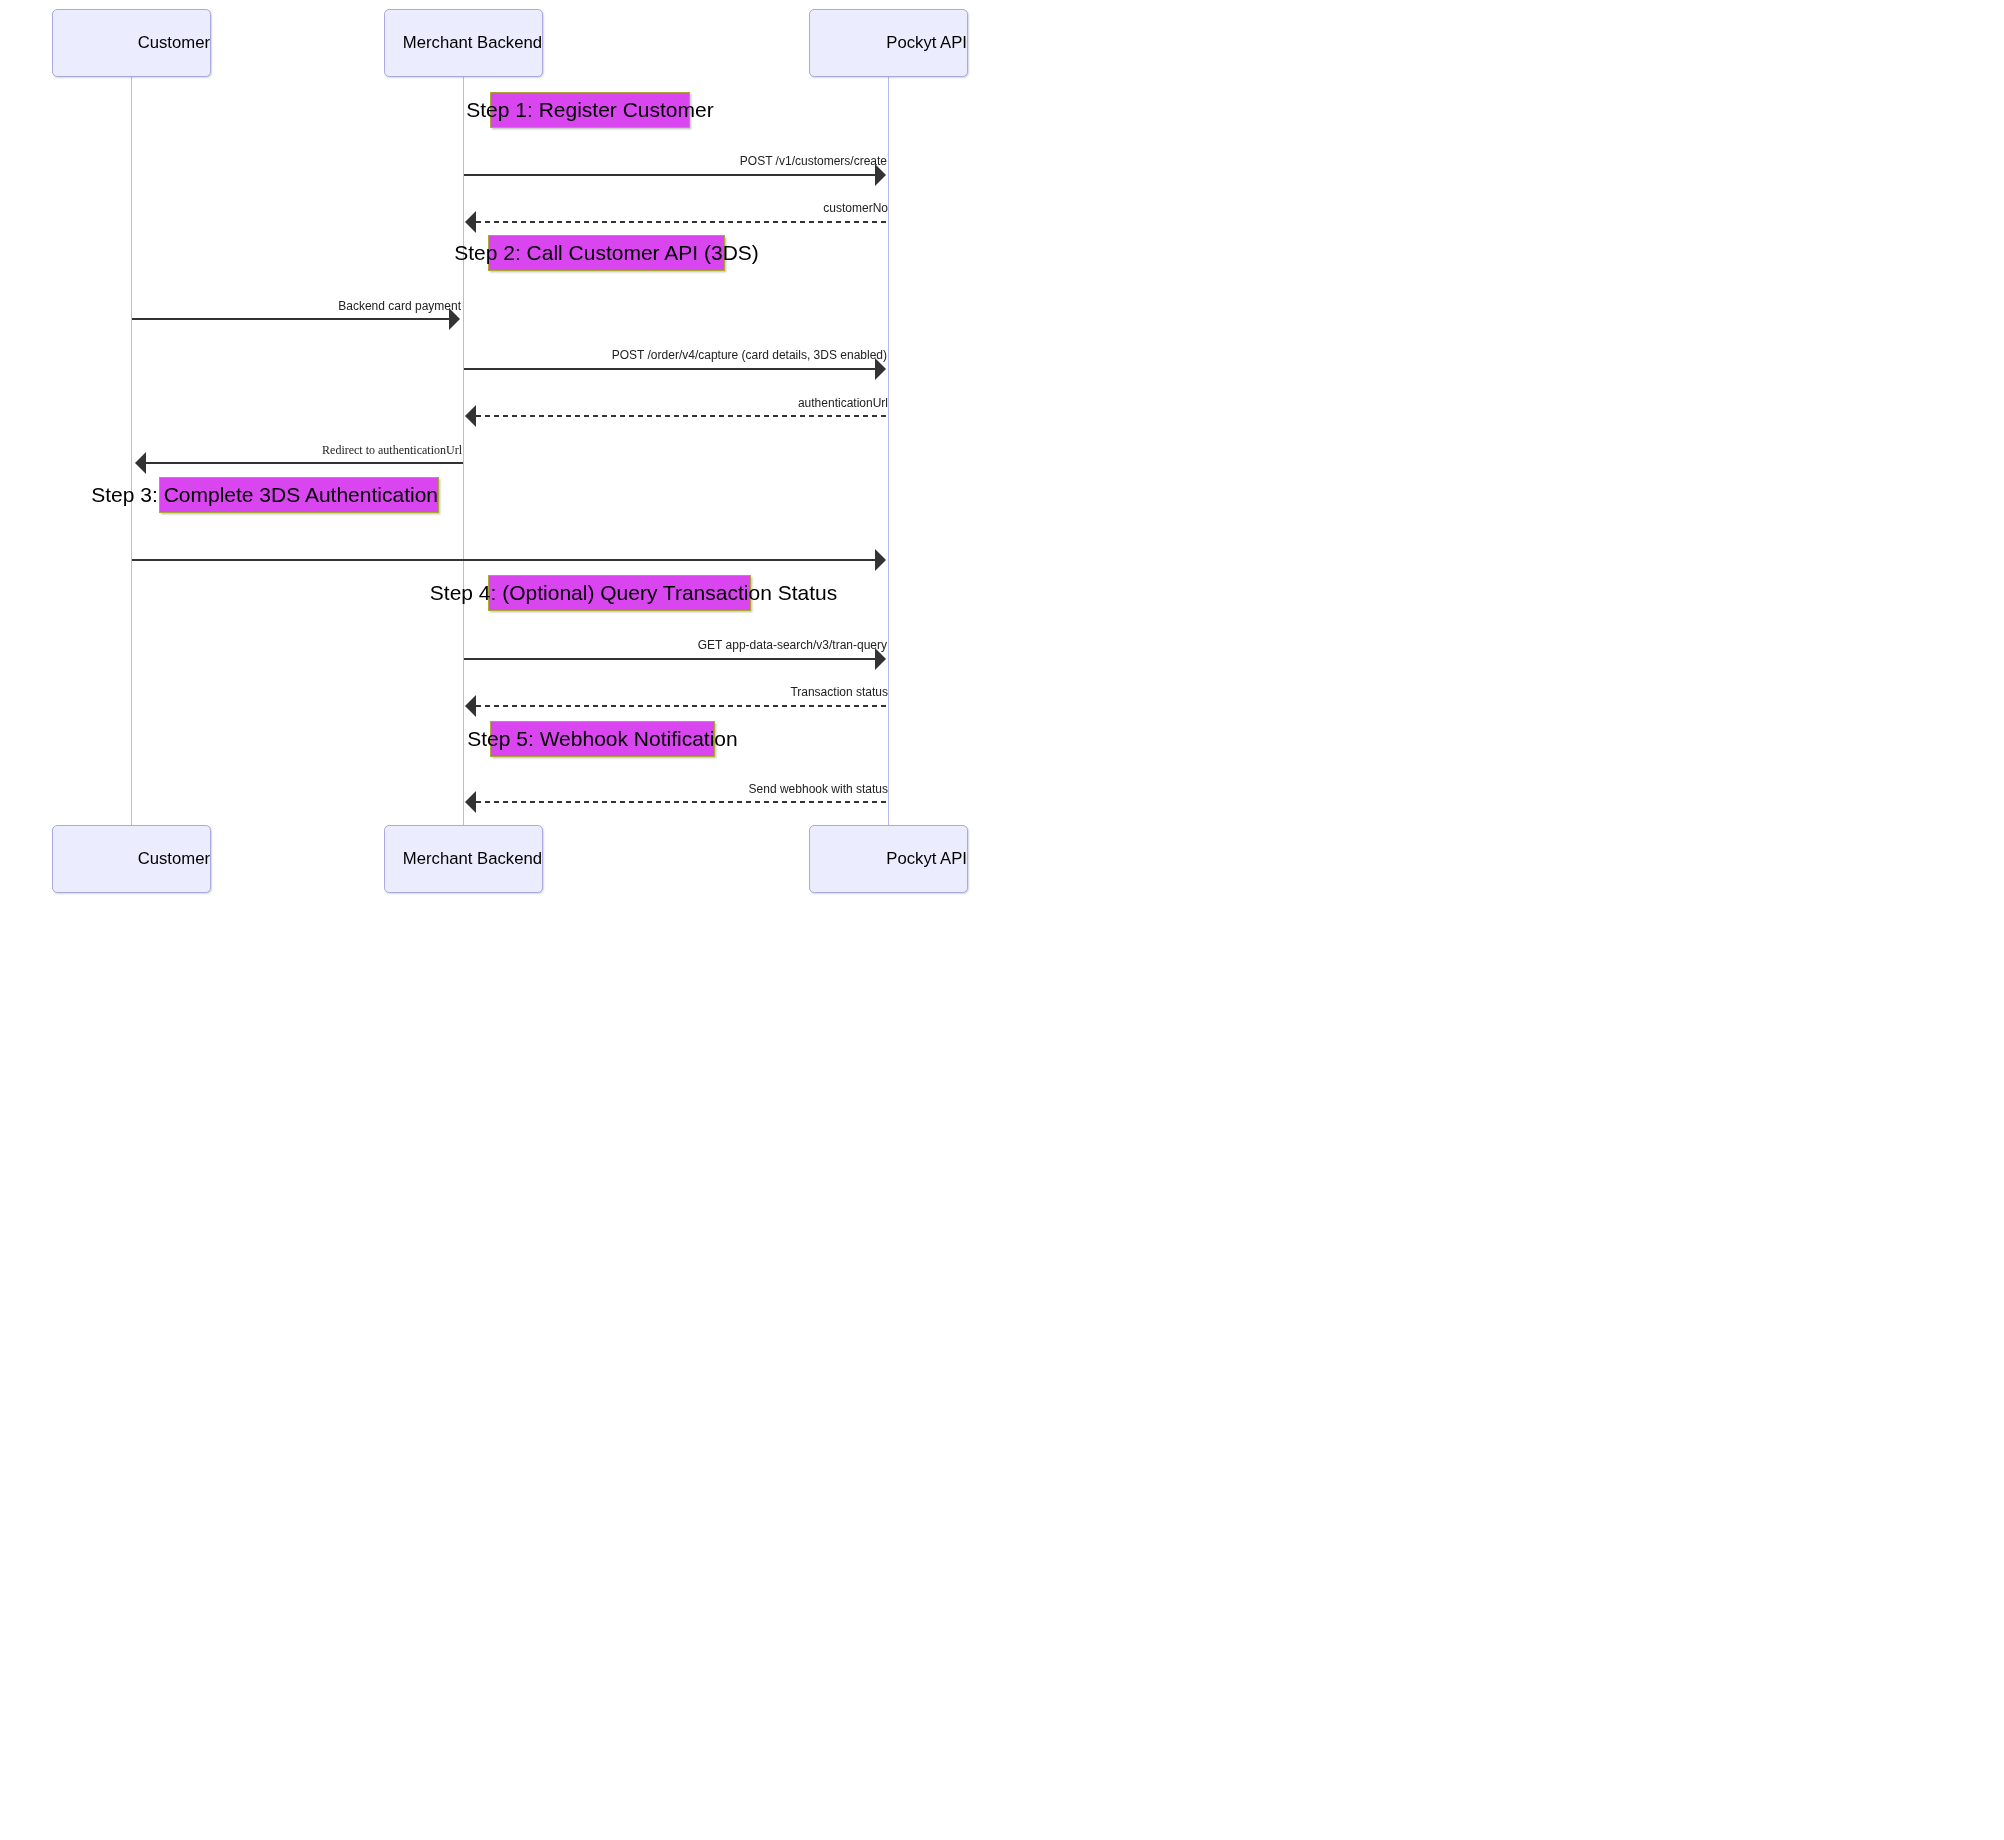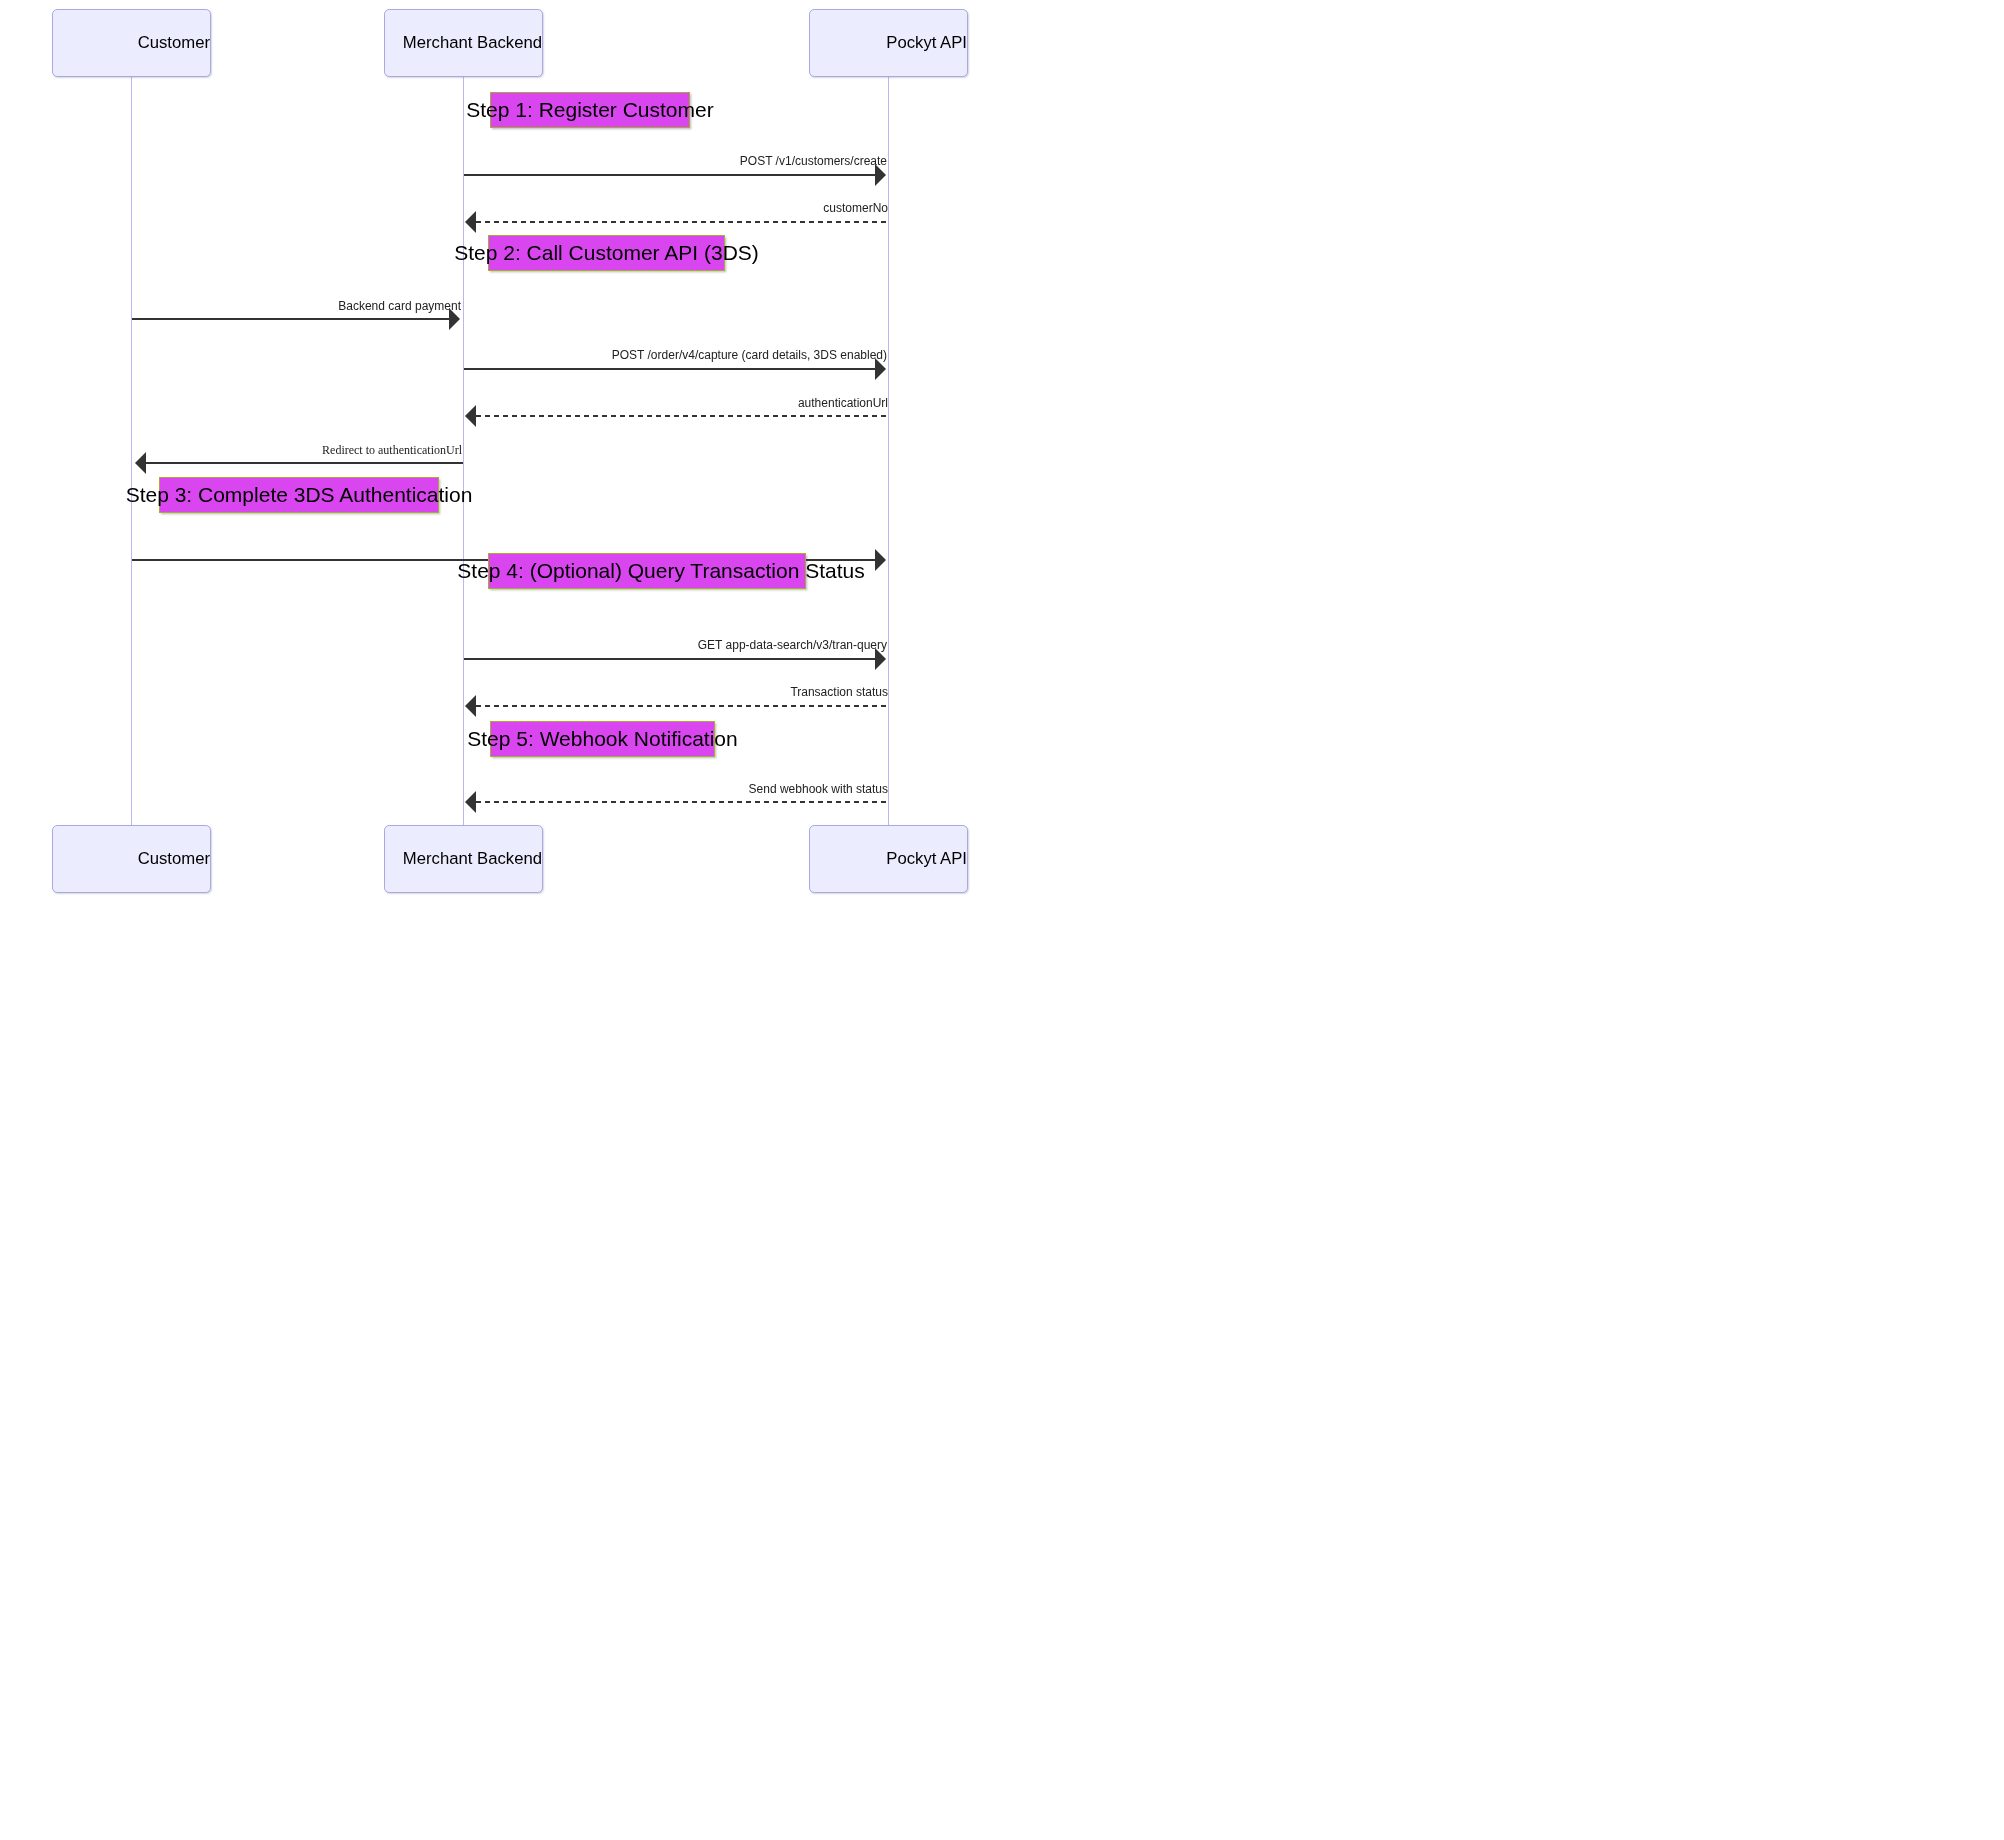--- a/index.html
+++ b/index.html
@@ -93,30 +93,30 @@
     <div class="shaft dashed"></div>
     <div class="head left"></div>
   </div>
 
   <div class="msg-label" style="left:133px;top:440px;width:329px;font-family:Liberation Serif, serif;">Redirect to authenticationUrl</div>
   <div class="arrow to-left" style="left:135px;top:462px;width:328px;">
     <div class="shaft solid"></div>
     <div class="head left"></div>
   </div>
 
-  <div class="note" style="left:159px;top:477px;width:280px;">
+  <div class="note" style="left:159px;top:477px;width:280px;justify-content:flex-end;">
     <span>Step 3: Complete 3DS Authentication</span>
   </div>
 
   <div class="arrow to-right" style="left:132px;top:559px;width:754px;">
     <div class="shaft solid"></div>
     <div class="head right"></div>
   </div>
 
-  <div class="note" style="left:488px;top:553px;width:318px;padding-left:28px;">
+  <div class="note" style="left:488px;top:575px;width:263px;padding-left:28px;">
     <span>Step 4: (Optional) Query Transaction Status</span>
   </div>
 
   <div class="msg-label" style="left:464px;top:635px;width:423px;">GET app-data-search/v3/tran-query</div>
   <div class="arrow to-right" style="left:464px;top:658px;width:422px;">
     <div class="shaft solid"></div>
     <div class="head right"></div>
   </div>
 
   <div class="msg-label" style="left:465px;top:682px;width:423px;">Transaction status</div>

